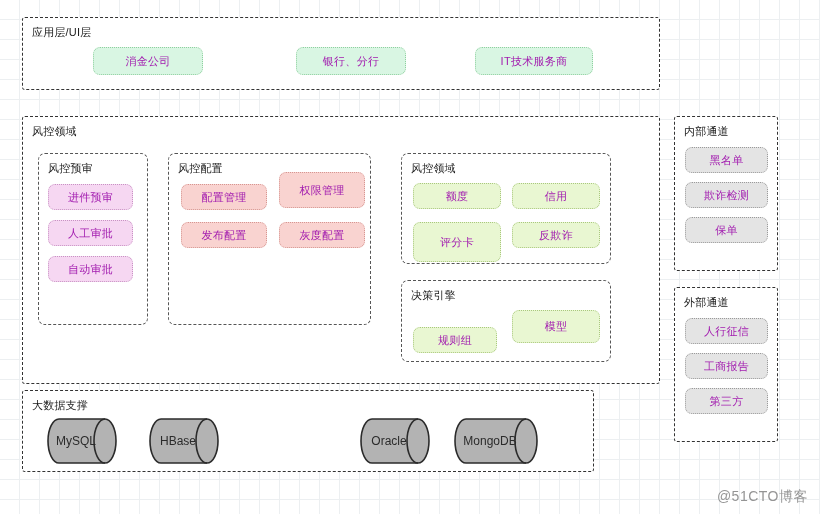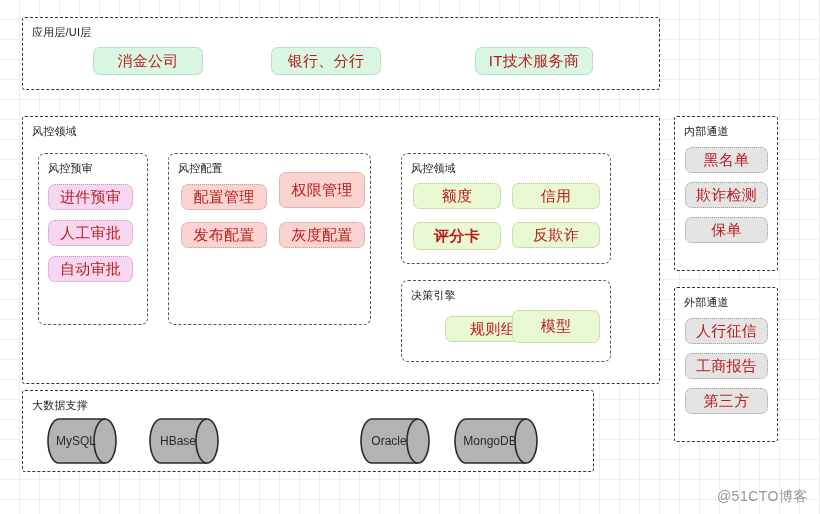--- a/index.html
+++ b/index.html
@@ -52,22 +52,22 @@
   }
 
   
   .chip {
     position: absolute;
     box-sizing: border-box;
     display: flex;
     align-items: center;
     justify-content: center;
     border-radius: 7px;
-    font-size: 15px;
-    color: #b91c1c;
+    font-size: 11px;
+    color: #a21caf;
     white-space: nowrap;
     letter-spacing: .3px;
     border: 1.4px dotted #9a9a9a;
   }
   .chip.mint   { background: #d9f6e3; border-color: #8fcf9f; }
   .chip.lime   { background: #e9f7d2; border-color: #a9c87d; }
   .chip.violet { background: #f6d7f2; border-color: #c892c3; }
   .chip.salmon { background: #f9d3d0; border-color: #d69691; }
   .chip.gray   { background: #e4e4e4; border-color: #9a9a9a; }
 
@@ -106,21 +106,21 @@
   }
 </style>
 </head>
 <body>
 
 <div id="canvas">
 
   <div class="group" style="left:22px; top:17px; width:638px; height:73px;">
     <div class="group-title">应用层/UI层</div>
     <div class="chip mint" style="left:70px; top:29px; width:110px; height:28px;">消金公司</div>
-    <div class="chip mint" style="left:248px; top:29px; width:110px; height:28px;">银行、分行</div>
+    <div class="chip mint" style="left:273px; top:29px; width:110px; height:28px;">银行、分行</div>
     <div class="chip mint" style="left:452px; top:29px; width:118px; height:28px;">IT技术服务商</div>
   </div>
 
   <div class="group" style="left:22px; top:116px; width:638px; height:268px;">
     <div class="group-title">风控领域</div>
 
     <div class="group inner" style="left:15px; top:36px; width:110px; height:172px;">
       <div class="group-title">风控预审</div>
       <div class="chip violet" style="left:9px; top:30px; width:85px; height:26px;text-align:center;">进件预审</div>
       <div class="chip violet" style="left:9px; top:66px; width:85px; height:26px;">人工审批</div>
@@ -132,27 +132,27 @@
       <div class="chip salmon" style="left:12px; top:30px; width:86px; height:26px;">配置管理</div>
       <div class="chip salmon" style="left:110px; top:18px; width:86px; height:36px;">权限管理</div>
       <div class="chip salmon" style="left:12px; top:68px; width:86px; height:26px;">发布配置</div>
       <div class="chip salmon" style="left:110px; top:68px; width:86px; height:26px;">灰度配置</div>
     </div>
 
     <div class="group inner" style="left:378px; top:36px; width:210px; height:111px;">
       <div class="group-title">风控领域</div>
       <div class="chip lime" style="left:11px; top:29px; width:88px; height:26px;">额度</div>
       <div class="chip lime" style="left:110px; top:29px; width:88px; height:26px;">信用</div>
-      <div class="chip lime" style="left:11px; top:68px; width:88px; height:28px;font-weight:bold;">评分卡</div>
+      <div class="chip lime" style="left:11px; top:68px; width:88px; height:40px;">评分卡</div>
       <div class="chip lime" style="left:110px; top:68px; width:88px; height:26px;">反欺诈</div>
     </div>
 
     <div class="group inner" style="left:378px; top:163px; width:210px; height:82px;">
       <div class="group-title">决策引擎</div>
-      <div class="chip lime" style="left:11px; top:35px; width:96px; height:26px;margin-left:32px;">规则组</div>
+      <div class="chip lime" style="left:11px; top:46px; width:84px; height:26px;">规则组</div>
       <div class="chip lime" style="left:110px; top:29px; width:88px; height:33px;">模型</div>
     </div>
   </div>
 
   <div class="group" style="left:22px; top:390px; width:572px; height:82px;">
     <div class="group-title">大数据支撑</div>
 
     <div class="cyl" style="left:23px; top:26px;">
       <svg viewBox="0 0 74 48" xmlns="http://www.w3.org/2000/svg">
         <path d="M13 2 H59 A11 22 0 0 1 59 46 H13 A11 22 0 0 1 13 2 Z" fill="#b3b3b3" stroke="#2b2b2b" stroke-width="1.6"></path>

